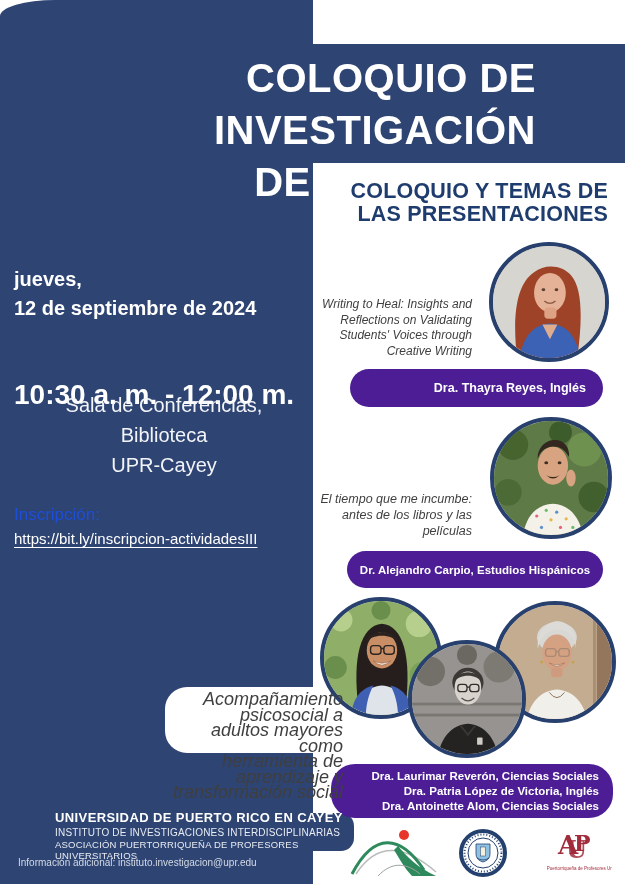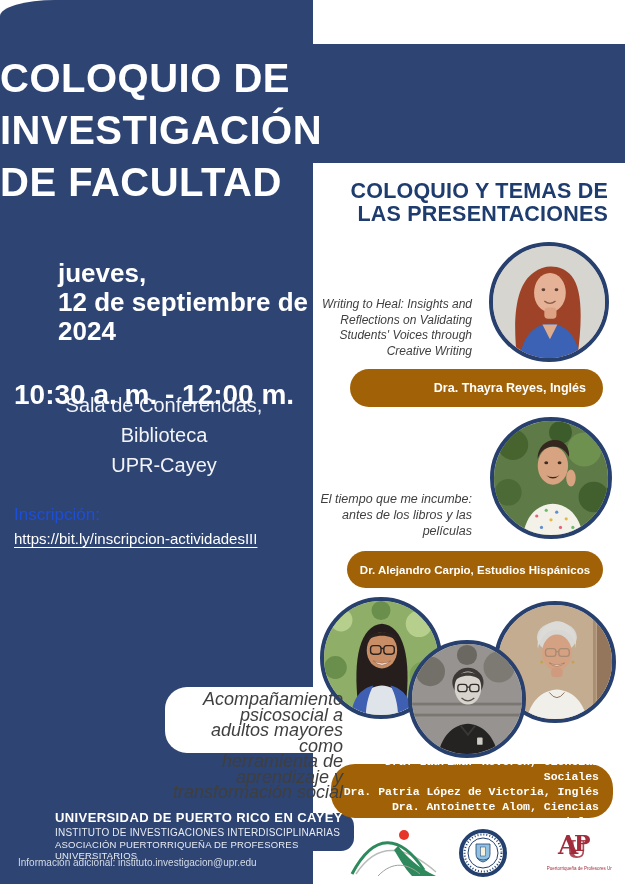--- a/index.html
+++ b/index.html
@@ -9,44 +9,44 @@
     font-family:"Liberation Sans",sans-serif;
   }
   .abs{position:absolute;}
   
   .blue-base{left:0;top:0;width:625px;height:884px;background:#2e4473;border-top-left-radius:55px 16px;}
   .cut-top-right{left:313px;top:0;width:312px;height:44px;background:#ffffff;}
   .panel-right{left:313px;top:163px;width:312px;height:721px;background:#ffffff;}
   .topic3-bubble{left:165px;top:687px;width:192px;height:66px;background:#ffffff;border-radius:22px 0 0 22px;}
   .footer-tab{left:298px;top:813px;width:56px;height:38px;background:#2e4473;border-radius:0 13px 13px 0;}
   
-  .title{left:0;top:52px;width:536px;text-align:left;color:#ffffff;
+  .title{left:0;top:52px;width:536px;text-align:right;color:#ffffff;
     font-weight:bold;font-size:40px;line-height:52px;letter-spacing:.5px;}
   
   .side{color:#ffffff;left:14px;}
-  .date{top:259px;width:300px;font-size:26px;font-weight:bold;line-height:29px;white-space:pre-line;margin-left:44px;}
+  .date{top:265px;width:300px;font-size:20px;font-weight:bold;line-height:29px;white-space:pre-line;}
   .time{top:379px;width:300px;font-size:28px;font-weight:bold;}
   .loc{top:390px;width:300px;font-size:20px;font-weight:400;line-height:30px;white-space:pre-line;color:#f2f4f8;text-align:center;}
   .insc-label{top:505px;width:300px;font-size:17px;color:#1d4ed8;}
   .insc-link{top:530px;width:300px;font-size:15px;color:#ffffff;text-decoration:underline;text-underline-offset:3px;cursor:pointer;}
   
   .recursos{right:17px;top:180px;width:295px;text-align:right;color:#1f3c6e;
     font-size:21.5px;font-weight:800;line-height:23px;letter-spacing:.2px;white-space:pre-line;}
   .topic{font-style:italic;color:#3f3f3f;text-align:right;white-space:pre-line;}
   .topic1{left:318px;top:297px;width:154px;font-size:12px;line-height:15.5px;}
   .topic2{left:318px;top:491px;width:154px;font-size:12.5px;line-height:16px;}
   .topic3{left:168px;top:692px;width:175px;font-size:18px;line-height:15.5px;z-index:5;}
-  .pill{background:#a16207;color:#ffffff;display:flex;align-items:center;box-sizing:border-box;
+  .pill{background:#4c1d95;color:#ffffff;display:flex;align-items:center;box-sizing:border-box;
     font-weight:600;z-index:4;}
   .pill1{left:350px;top:369px;width:253px;height:38px;border-radius:19px;
     justify-content:flex-end;padding-right:17px;font-size:12.5px;}
   .pill2{left:347px;top:551px;width:256px;height:37px;border-radius:19px;
     justify-content:center;font-size:11.5px;}
   .pill3{left:331px;top:764px;width:282px;height:54px;border-radius:24px;
-    justify-content:flex-end;padding-right:14px;font-size:11.5px;line-height:15px;text-align:right;white-space:pre-line;font-family:Liberation Mono, monospace;}
+    justify-content:flex-end;padding-right:14px;font-size:11.5px;line-height:15px;text-align:right;white-space:pre-line;}
   
   .photo{border-radius:50%;border:4px solid #27406e;overflow:hidden;box-sizing:border-box;background:#cccccc;}
   .photo svg{display:block;width:100%;height:100%;}
   .photo1{left:489px;top:242px;width:120px;height:120px;}
   .photo2{left:490px;top:417px;width:122px;height:122px;}
   .photo3{left:320px;top:597px;width:122px;height:122px;z-index:2;}
   .photo4{left:408px;top:640px;width:118px;height:118px;z-index:3;}
   .photo5{left:494px;top:601px;width:122px;height:122px;z-index:2;}
   
   .org1{left:55px;top:810px;width:310px;color:#ffffff;font-size:13px;font-weight:bold;letter-spacing:.4px;z-index:6;}

